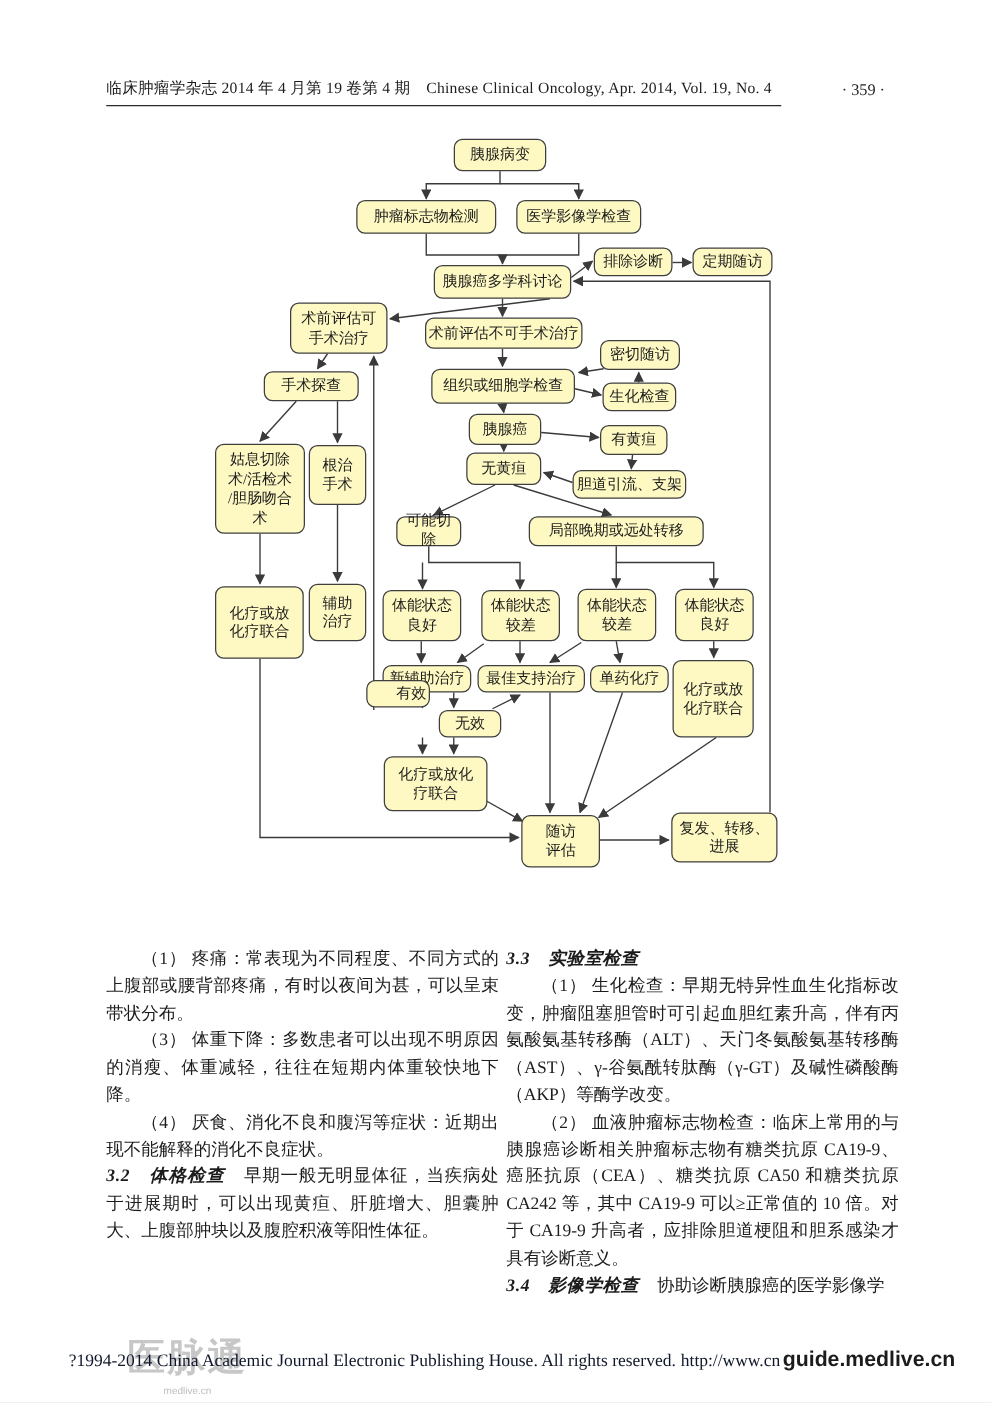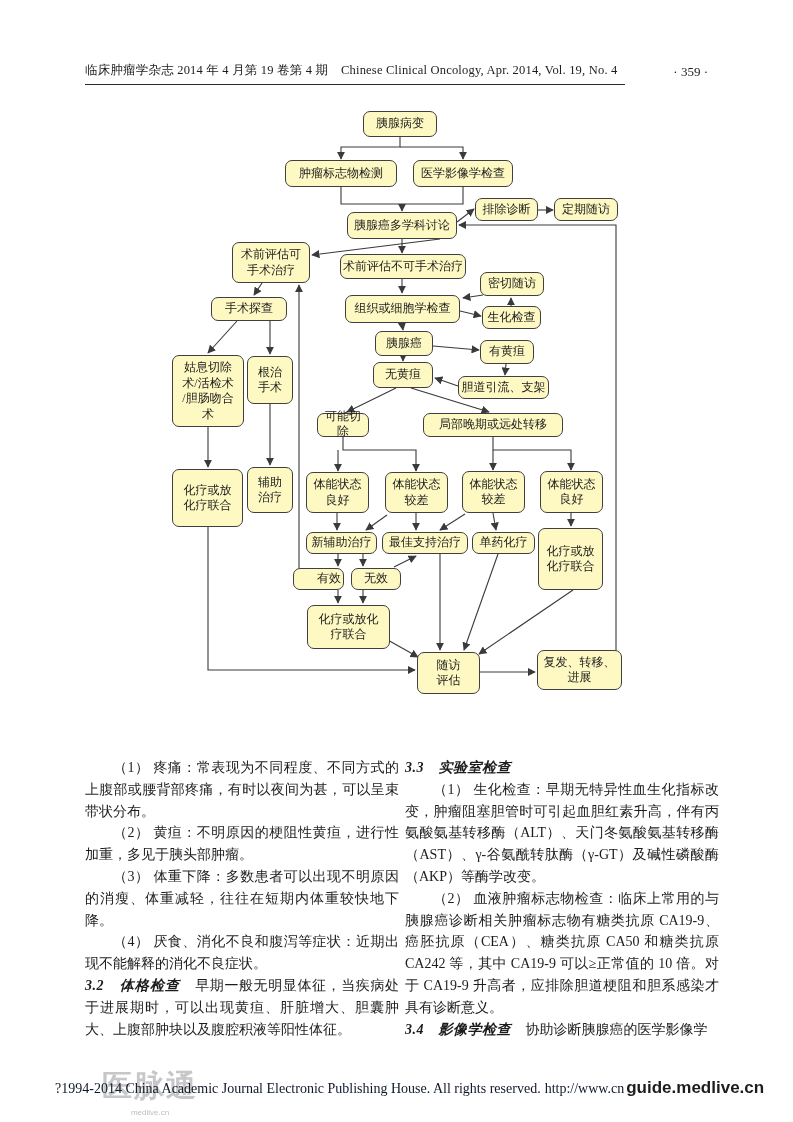--- a/index.html
+++ b/index.html
@@ -139,34 +139,33 @@
 较差</div>
       <div class="fc-node" style="left: 377px; top: 366px; width: 63px; height: 42px;">体能状态
 较差</div>
       <div class="fc-node" style="left: 455px; top: 366px; width: 63px; height: 42px;">体能状态
 良好</div>
       <div class="fc-node" style="left: 221px; top: 427px; width: 71px; height: 22px;">新辅助治疗</div>
       <div class="fc-node" style="left: 297px; top: 427px; width: 86px; height: 22px;">最佳支持治疗</div>
       <div class="fc-node" style="left: 387px; top: 427px; width: 63px; height: 22px;">单药化疗</div>
       <div class="fc-node" style="left: 453px; top: 423px; width: 65px; height: 62px;">化疗或放
 化疗联合</div>
-      <div class="fc-node" style="left: 208px; top: 463px; width: 51px; height: 22px; padding-left: 23px;">有效</div>
+      <div class="fc-node" style="left: 208px; top: 439px; width: 51px; height: 22px; padding-left: 23px;">有效</div>
       <div class="fc-node" style="left: 266px; top: 463px; width: 50px; height: 22px;">无效</div>
       <div class="fc-node" style="left: 222px; top: 500px; width: 83px; height: 44px;">化疗或放化
 疗联合</div>
       <div class="fc-node" style="left: 332px; top: 547px; width: 63px; height: 42px;">随访
 评估</div>
       <div class="fc-node" style="left: 452px; top: 545px; width: 85px; height: 40px;">复发、转移、
 进展</div>
     </div>
 
 
   <div class="col col-left" id="left-col">
       <div class="para">（1） 疼痛：常表现为不同程度、不同方式的上腹部或腰背部疼痛，有时以夜间为甚，可以呈束带状分布。</div>
-      <div class="para">（2） 黄疸：不明原因的梗阻性黄疸，进行性加重，多见于胰头部肿瘤。</div>
       <div class="para">（3） 体重下降：多数患者可以出现不明原因的消瘦、体重减轻，往往在短期内体重较快地下降。</div>
       <div class="para">（4） 厌食、消化不良和腹泻等症状：近期出现不能解释的消化不良症状。</div>
       <div class="para sec"><span class="sec-head">3.2　体格检查　</span>早期一般无明显体征，当疾病处于进展期时，可以出现黄疸、肝脏增大、胆囊肿大、上腹部肿块以及腹腔积液等阳性体征。</div>
     </div>
   <div class="col col-right" id="right-col">
       <div class="para sec"><span class="sec-head">3.3　实验室检查　</span></div>
       <div class="para">（1） 生化检查：早期无特异性血生化指标改变，肿瘤阻塞胆管时可引起血胆红素升高，伴有丙氨酸氨基转移酶（ALT）、天门冬氨酸氨基转移酶（AST）、γ-谷氨酰转肽酶（γ-GT）及碱性磷酸酶（AKP）等酶学改变。</div>
       <div class="para">（2） 血液肿瘤标志物检查：临床上常用的与胰腺癌诊断相关肿瘤标志物有糖类抗原 CA19-9、癌胚抗原（CEA）、糖类抗原 CA50 和糖类抗原 CA242 等，其中 CA19-9 可以≥正常值的 10 倍。对于 CA19-9 升高者，应排除胆道梗阻和胆系感染才具有诊断意义。</div>
       <div class="para sec"><span class="sec-head">3.4　影像学检查　</span>协助诊断胰腺癌的医学影像学</div>
     </div>

